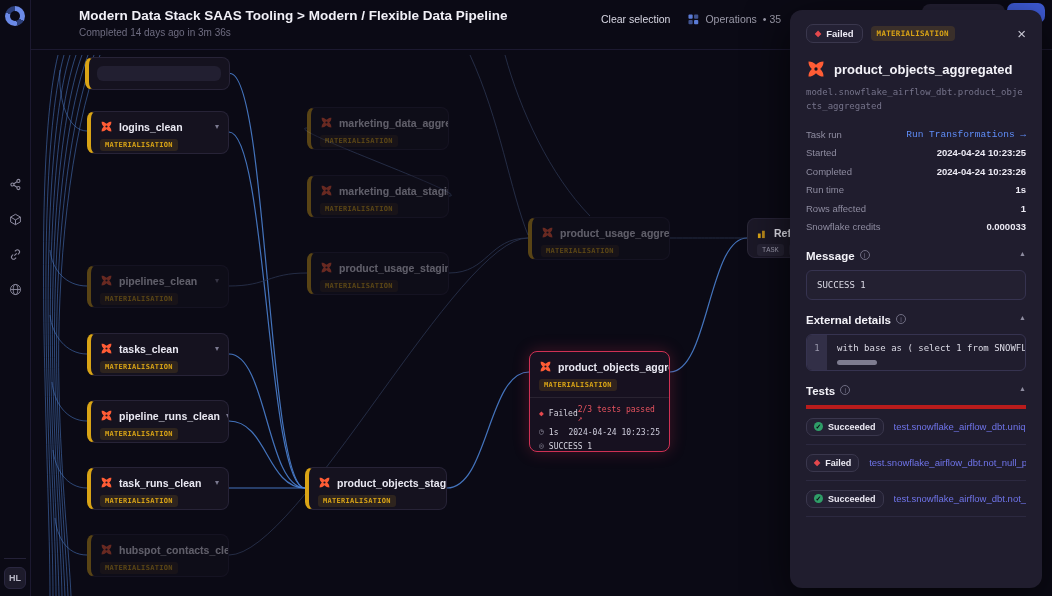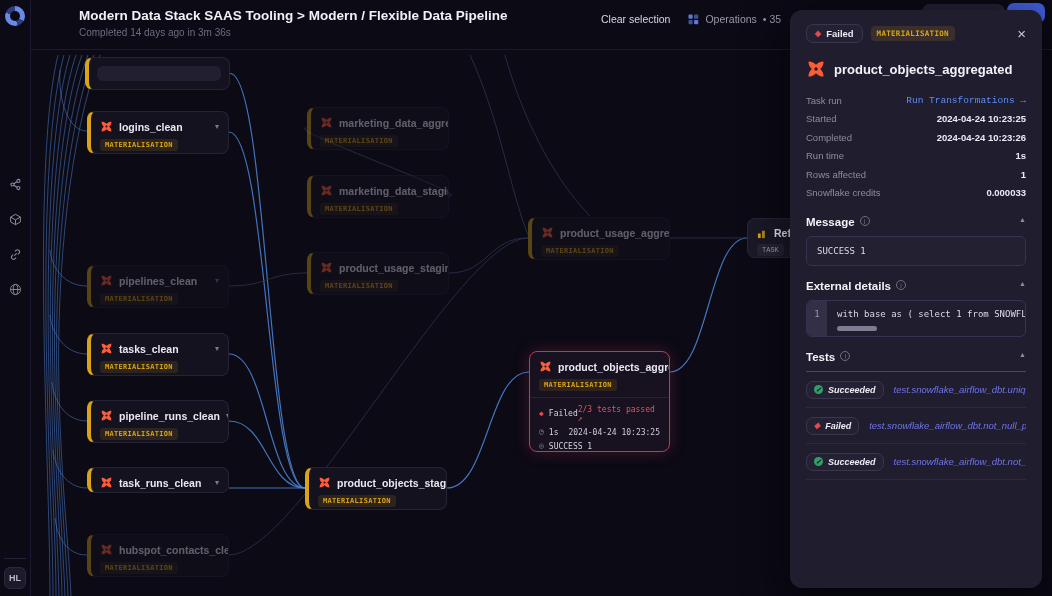--- a/index.html
+++ b/index.html
@@ -143,21 +143,21 @@
     margin-top:8px; border:1px solid #363350; border-radius:6px; overflow:hidden; display:flex;
   }
   .code-gutter {
     width:20px; background:#322f47; color:#9a98ad; font-family:"DejaVu Sans Mono", monospace;
     font-size:9px; text-align:center; padding-top:8px;
   }
   .code-body { flex:1; padding:8px 0 5px 10px; overflow:hidden; }
   .code-line { font-family:"DejaVu Sans Mono", monospace; font-size:9px; color:#dcdbe6; white-space:nowrap; }
   .code-scroll { width:40px; height:5px; border-radius:3px; background:#7e7c90; margin-top:7px; }
 
-  .tests-list { margin-top:8px; border-top:1px solid #b91c1c;font-style:italic; }
+  .tests-list { margin-top:8px; border-top:4px solid #b91c1c; }
   .trow2 {
     display:flex; align-items:center; gap:10px; height:36px; border-bottom:1px solid #2c2940;
   }
   .tpill {
     display:flex; align-items:center; gap:5px; border:1px solid #3a374d; border-radius:7px;
     padding:3px 7px; font-size:9px; font-weight:bold; color:#eceaf4; background:#242134; flex:0 0 auto;
   }
   .okdot.small { width:9px; height:9px; font-size:7px; line-height:9px; }
   .tlink { font-size:9.5px; color:#6f74ea; white-space:nowrap; overflow:hidden; flex:1; cursor:pointer; }
 </style>
@@ -268,21 +268,21 @@
        <span class="mbadge">MATERIALISATION</span></div>
       <div class="node" style="left: 87px; top: 400px; width: 142px; height: 43px;"><div class="trow">
           <svg class="dbt-ic" viewBox="0 0 24 24">
             <path fill="#ff5c35" d="M3 3 C7 3 9 4 12 7 C15 4 17 3 21 3 C21 7 20 9 17 12 C20 15 21 17 21 21 C17 21 15 20 12 17 C9 20 7 21 3 21 C3 17 4 15 7 12 C4 9 3 7 3 3 Z"></path>
             <circle cx="12" cy="12" r="2" fill="#15121f"></circle>
           </svg>
           <span class="nlabel">pipeline_runs_clean</span>
          <span class="chev">▾</span>
        </div>
        <span class="mbadge">MATERIALISATION</span></div>
-      <div class="node" style="left: 87px; top: 467px; width: 142px; height: 26px;"><div class="trow">
+      <div class="node" style="left: 87px; top: 467px; width: 142px; height: 43px;"><div class="trow">
           <svg class="dbt-ic" viewBox="0 0 24 24">
             <path fill="#ff5c35" d="M3 3 C7 3 9 4 12 7 C15 4 17 3 21 3 C21 7 20 9 17 12 C20 15 21 17 21 21 C17 21 15 20 12 17 C9 20 7 21 3 21 C3 17 4 15 7 12 C4 9 3 7 3 3 Z"></path>
             <circle cx="12" cy="12" r="2" fill="#15121f"></circle>
           </svg>
           <span class="nlabel">task_runs_clean</span>
          <span class="chev">▾</span>
        </div>
        <span class="mbadge">MATERIALISATION</span></div>
       <div class="node" style="left: 305px; top: 467px; width: 142px; height: 43px;"><div class="trow">
           <svg class="dbt-ic" viewBox="0 0 24 24">
@@ -426,20 +426,21 @@
     <span class="p-close">×</span>
   </div>
 
   <div class="p-titlerow">
     <svg class="dbt-ic" style="width:20px;height:20px" viewBox="0 0 24 24">
       <path fill="#ff5c35" d="M3 3 C7 3 9 4 12 7 C15 4 17 3 21 3 C21 7 20 9 17 12 C20 15 21 17 21 21 C17 21 15 20 12 17 C9 20 7 21 3 21 C3 17 4 15 7 12 C4 9 3 7 3 3 Z"></path>
       <circle cx="12" cy="12" r="2" fill="#15121f"></circle>
     </svg>
     <span class="p-title">product_objects_aggregated</span>
   </div>
+  <div class="p-sub">model.snowflake_airflow_dbt.product_objects_aggregated</div>
 
   <div class="p-details" id="p-details">
       <div class="drow">
         <span class="dlabel">Task run</span>
         <span class="dvalue link">Run Transformations →</span>
       </div>
       <div class="drow">
         <span class="dlabel">Started</span>
         <span class="dvalue">2024-04-24 10:23:25</span>
       </div>

